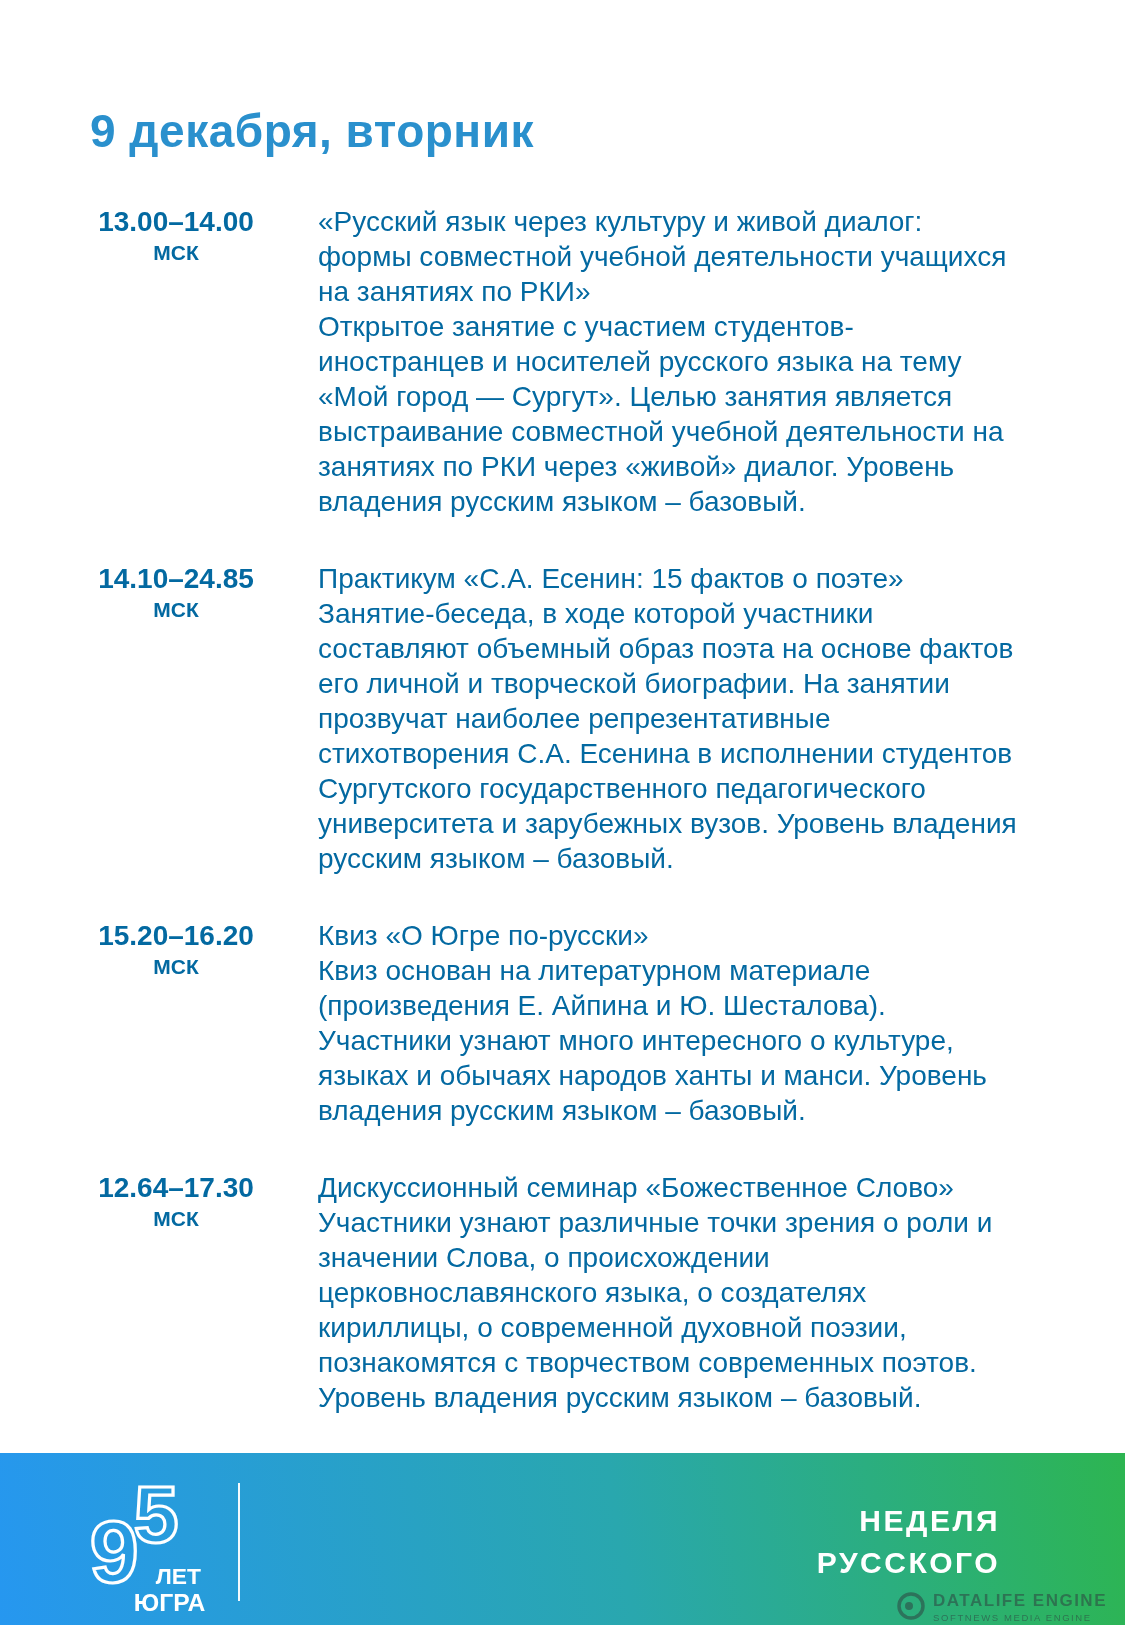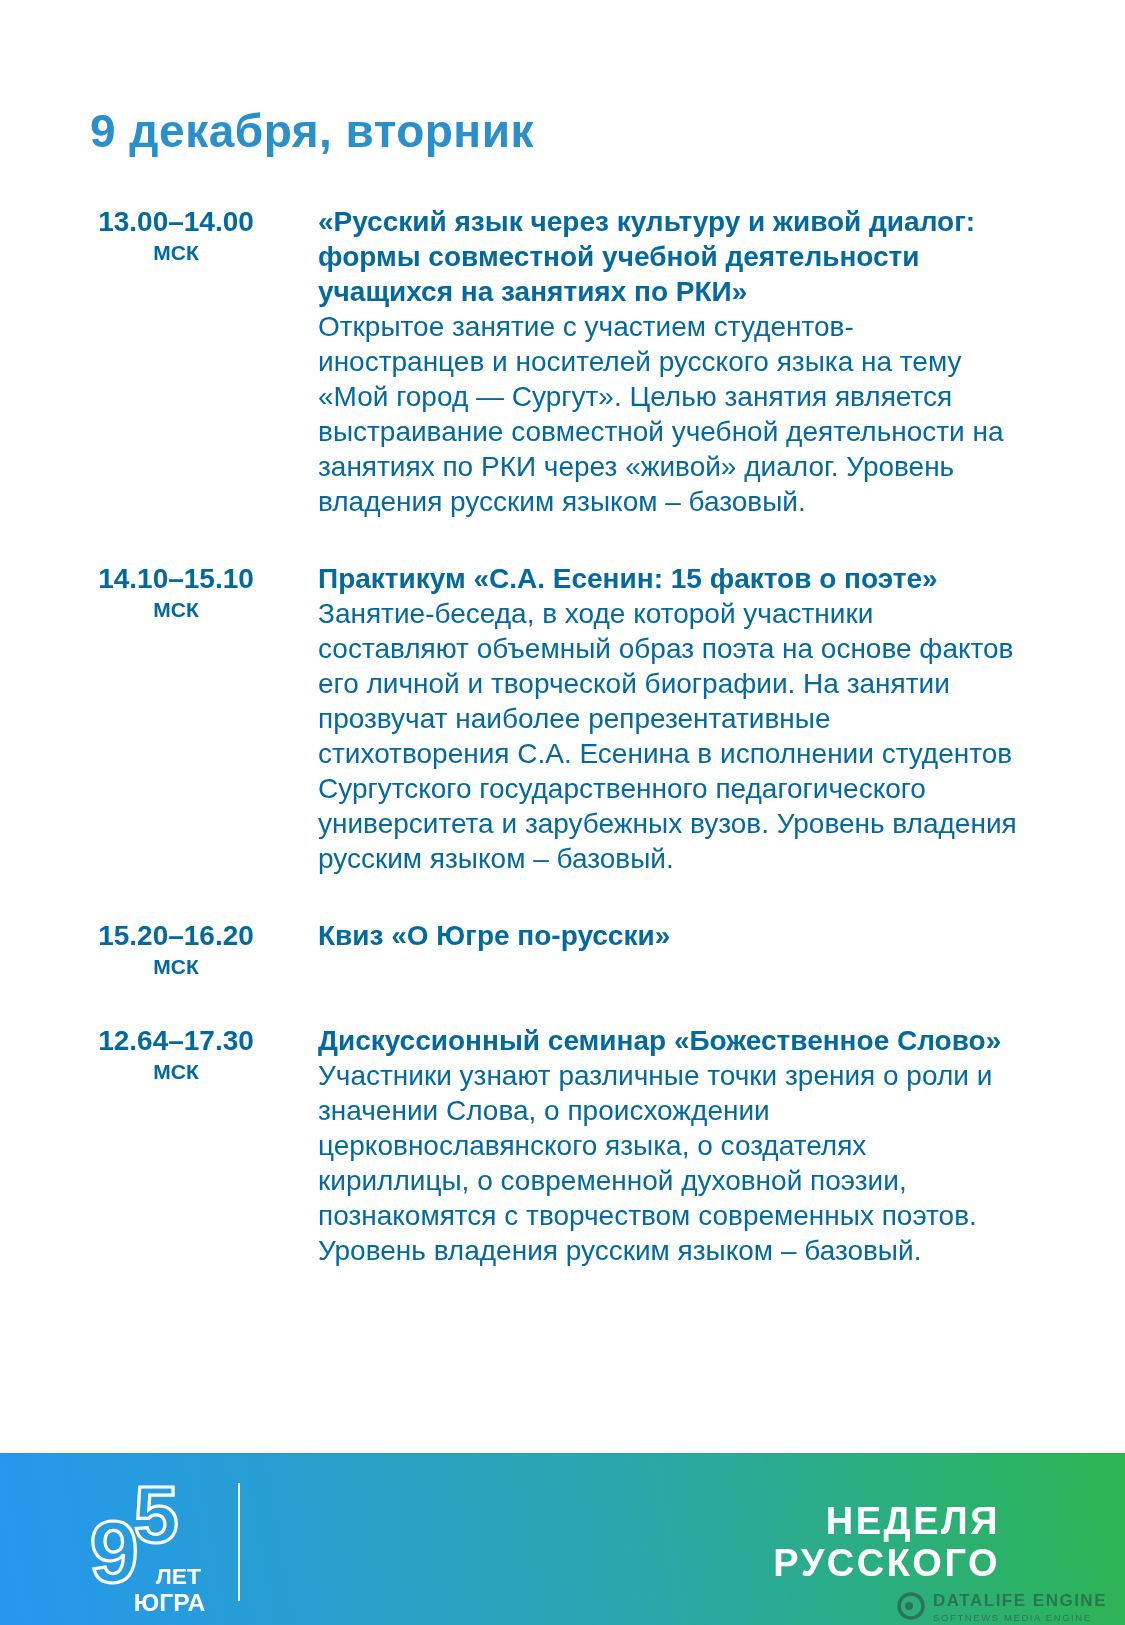--- a/index.html
+++ b/index.html
@@ -50,21 +50,21 @@
     font-size: 21px;
     font-weight: bold;
     line-height: 28px;
   }
 
   .desc-col {
     font-size: 28px;
     line-height: 35px;
     max-width: 700px;
   }
-  .event-title { font-weight: bold; }
+  .event-title { font-weight: normal; }
   .event-body { font-weight: normal; }
 
   .footer {
     position: relative;
     flex: 0 0 178px;
     height: 178px;
     width: 100%;
     background: linear-gradient(80deg, #2697f0 0%, #29a7ae 55%, #2db551 100%);
     display: flex;
     align-items: center;
@@ -87,21 +87,21 @@
     font-size: 20px;
     line-height: 27px;
     font-weight: bold;
     font-style: italic;
     letter-spacing: 0.8px;
     text-transform: uppercase;
   }
 
   .program-title {
     text-align: right;
-    font-size: 38px;
+    font-size: 30px;
     line-height: 42px;
     font-weight: bold;
     letter-spacing: 2.5px;
   }
 
   .watermark {
     position: absolute;
     right: 18px;
     bottom: 8px;
     display: flex;
@@ -137,36 +137,37 @@
           <div class="time-zone">МСК</div>
         </div>
         <div class="desc-col">
           <p class="event-title">«Русский язык через культуру и живой диалог: формы совместной учебной деятельности учащихся на занятиях по РКИ»</p>
           <p class="event-body">Открытое занятие с участием студентов-иностранцев и носителей русского языка на тему «Мой город — Сургут». Целью занятия является выстраивание совместной учебной деятельности на занятиях по РКИ через «живой» диалог. Уровень владения русским языком – базовый.</p>
         </div>
       </article>
 
       <article class="event">
         <div class="time-col">
-          <div class="time-range">14.10–15.10</div>
+          <div class="time-range">14.10–24.85</div>
           <div class="time-zone">МСК</div>
         </div>
         <div class="desc-col">
           <p class="event-title">Практикум «С.А. Есенин: 15 фактов о поэте»</p>
           <p class="event-body">Занятие-беседа, в ходе которой участники составляют объемный образ поэта на основе фактов его личной и творческой биографии. На занятии прозвучат наиболее репрезентативные стихотворения С.А. Есенина в исполнении студентов Сургутского государственного педагогического университета и зарубежных вузов. Уровень владения русским языком – базовый.</p>
         </div>
       </article>
 
       <article class="event">
         <div class="time-col">
           <div class="time-range">15.20–16.20</div>
           <div class="time-zone">МСК</div>
         </div>
         <div class="desc-col">
           <p class="event-title">Квиз «О Югре по-русски»</p>
+          <p class="event-body">Квиз основан на литературном материале (произведения Е. Айпина и Ю. Шесталова). Участники узнают много интересного о культуре, языках и обычаях народов ханты и манси. Уровень владения русским языком – базовый.</p>
         </div>
       </article>
 
       <article class="event">
         <div class="time-col">
           <div class="time-range">12.64–17.30</div>
           <div class="time-zone">МСК</div>
         </div>
         <div class="desc-col">
           <p class="event-title">Дискуссионный семинар «Божественное Слово»</p>

